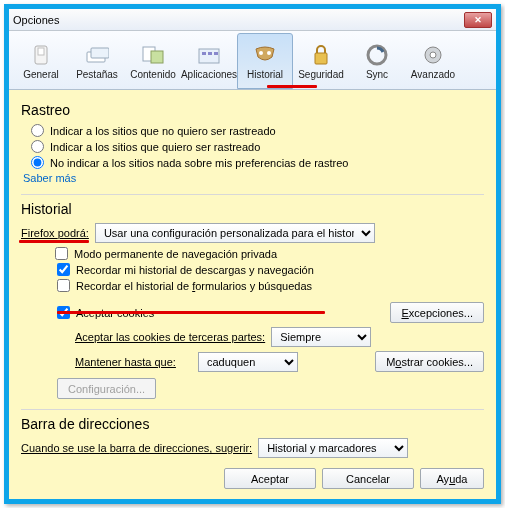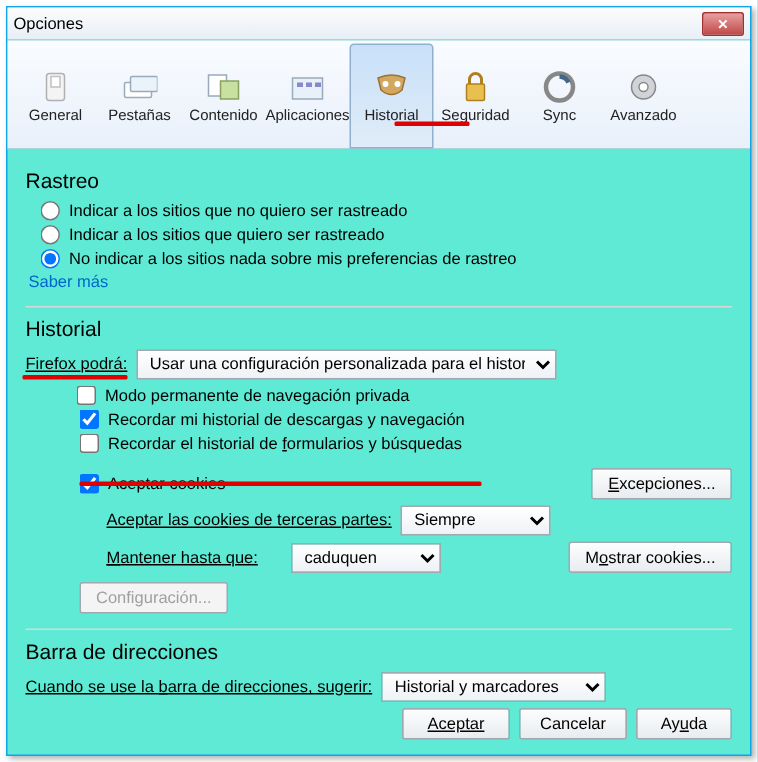--- a/index.html
+++ b/index.html
@@ -1,21 +1,21 @@
 <!DOCTYPE html>
 <html><head>
 <meta charset="utf-8">
 <style>
 * { box-sizing: border-box; font-family: "Segoe UI", Tahoma, sans-serif; font-size: 11px; }
 body { margin: 0; background: #fff; padding: 4px; }
-.window { width: 497px; height: 500px; border: 1px solid #0ea5e9; background: #5eead4; box-shadow: 2px 2px 4px rgba(0,0,0,0.3); position: relative; }
+.window { width: 497px; height: 500px; border: 5px solid #0ea5e9; background: #fef9c3; box-shadow: 2px 2px 4px rgba(0,0,0,0.3); position: relative; }
 .titlebar { height: 22px; background: linear-gradient(#fcfcfc, #e8eef7); border-bottom: 1px solid #c0c8d0; display: flex; align-items: center; padding: 0 4px; }
 .titlebar-text { flex: 1; color: #000; }
 .close-btn { width: 28px; height: 16px; background: linear-gradient(#e8a0a0, #c04848); border: 1px solid #a03030; border-radius: 2px; display: flex; align-items: center; justify-content: center; color: #fff; font-weight: bold; font-size: 9px; cursor: pointer; }
-.tabs { height: 73px; background: linear-gradient(#fafcff, #e8f0fa); border-bottom: 1px solid #b0c0d0; display: flex; padding: 2px 4px 0; }
+.tabs { height: 59px; background: linear-gradient(#fafcff, #e8f0fa); border-bottom: 1px solid #b0c0d0; display: flex; padding: 2px 4px 0; }
 .tab { width: 56px; display: flex; flex-direction: column; align-items: center; justify-content: center; gap: 2px; cursor: pointer; border: 1px solid transparent; border-radius: 3px 3px 0 0; padding: 2px; }
 .tab.active { background: linear-gradient(#c8e0f8, #e0ecf8); border-color: #90b0d0; }
 .tab-icon { width: 24px; height: 24px; display: flex; align-items: center; justify-content: center; }
 .tab-label { font-size: 10px; color: #222; }
 .red-underline { position: absolute; height: 3px; background: #e00000; border-radius: 1px; }
 .body { padding: 8px 12px; position: relative; }
 .group-label { font-size: 14px; color: #000; margin: 4px 0 6px; }
 .group { border-bottom: 1px solid #d8d8d8; padding-bottom: 10px; margin-bottom: 6px; }
 .radio-row, .check-row { display: flex; align-items: center; gap: 6px; margin: 3px 0 3px 10px; }
 .radio-row input, .check-row input { margin: 0; width: 13px; height: 13px; }
@@ -199,17 +199,17 @@
         <span class="label-inline">Cuando se use la <span class="underline-letter">b</span>arra de direcciones, sugerir:</span>
         <select style="width:150px;">
           <option>Historial y marcadores</option>
         </select>
       </div>
     </div>
 
   </div>
 
   <div class="footer">
-    <button class="btn" style="width:72px;text-decoration:underline;">Aceptar</button>
-    <button class="btn" style="width:72px;">Cancelar</button>
+    <button class="btn" style="width:92px;">Aceptar</button>
+    <button class="btn" style="width:92px;">Cancelar</button>
     <button class="btn" style="width:64px;">Ay<span class="underline-letter">u</span>da</button>
   </div>
 </div>
 
 </body></html>

